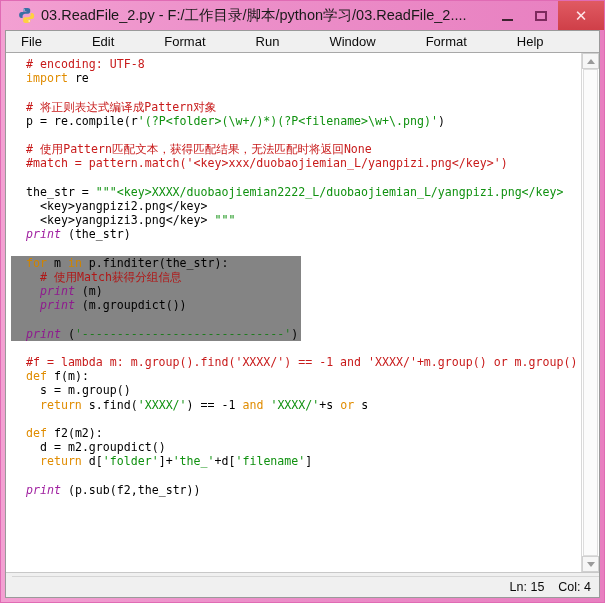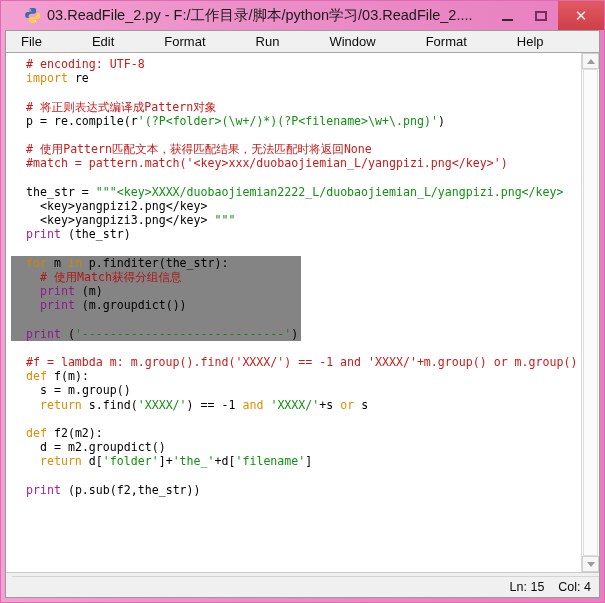--- a/index.html
+++ b/index.html
@@ -27,21 +27,21 @@
     flex-direction: column;
   }
 
   
   #titlebar {
     position: relative;
     height: 29px;
     flex: 0 0 29px;
     display: flex;
     align-items: center;
-    padding-left: 23px;
+    padding-left: 17px;
     box-sizing: border-box;
   }
   #app-icon {
     width: 17px; height: 17px;
     flex: 0 0 17px;
     margin-right: 6px;
     position: relative;
     top: 0px;
   }
   #title-text {
@@ -146,21 +146,21 @@
     white-space: pre;
     color: #000000;
     position: relative;
     padding-left: 5px;
   }
   .ln { display: block; height: 14.2px; }
   
   .c-comment  { color: #c81b1b; }       
   .c-keyword  { color: #e08c00; margin-top: 40px; }       
   .c-string   { color: #109110; }       
-  .c-builtin  { color: #a020a0; }       
+  .c-builtin  { color: #a020a0; font-style: italic; }       
   .c-plain    { color: #000000; }
 
   
   #selection-block {
     position: absolute;
     background: #848484;
     z-index: 0;
   }
   #code { z-index: 1; }
   .sel .c-comment { color: #b01818; }

